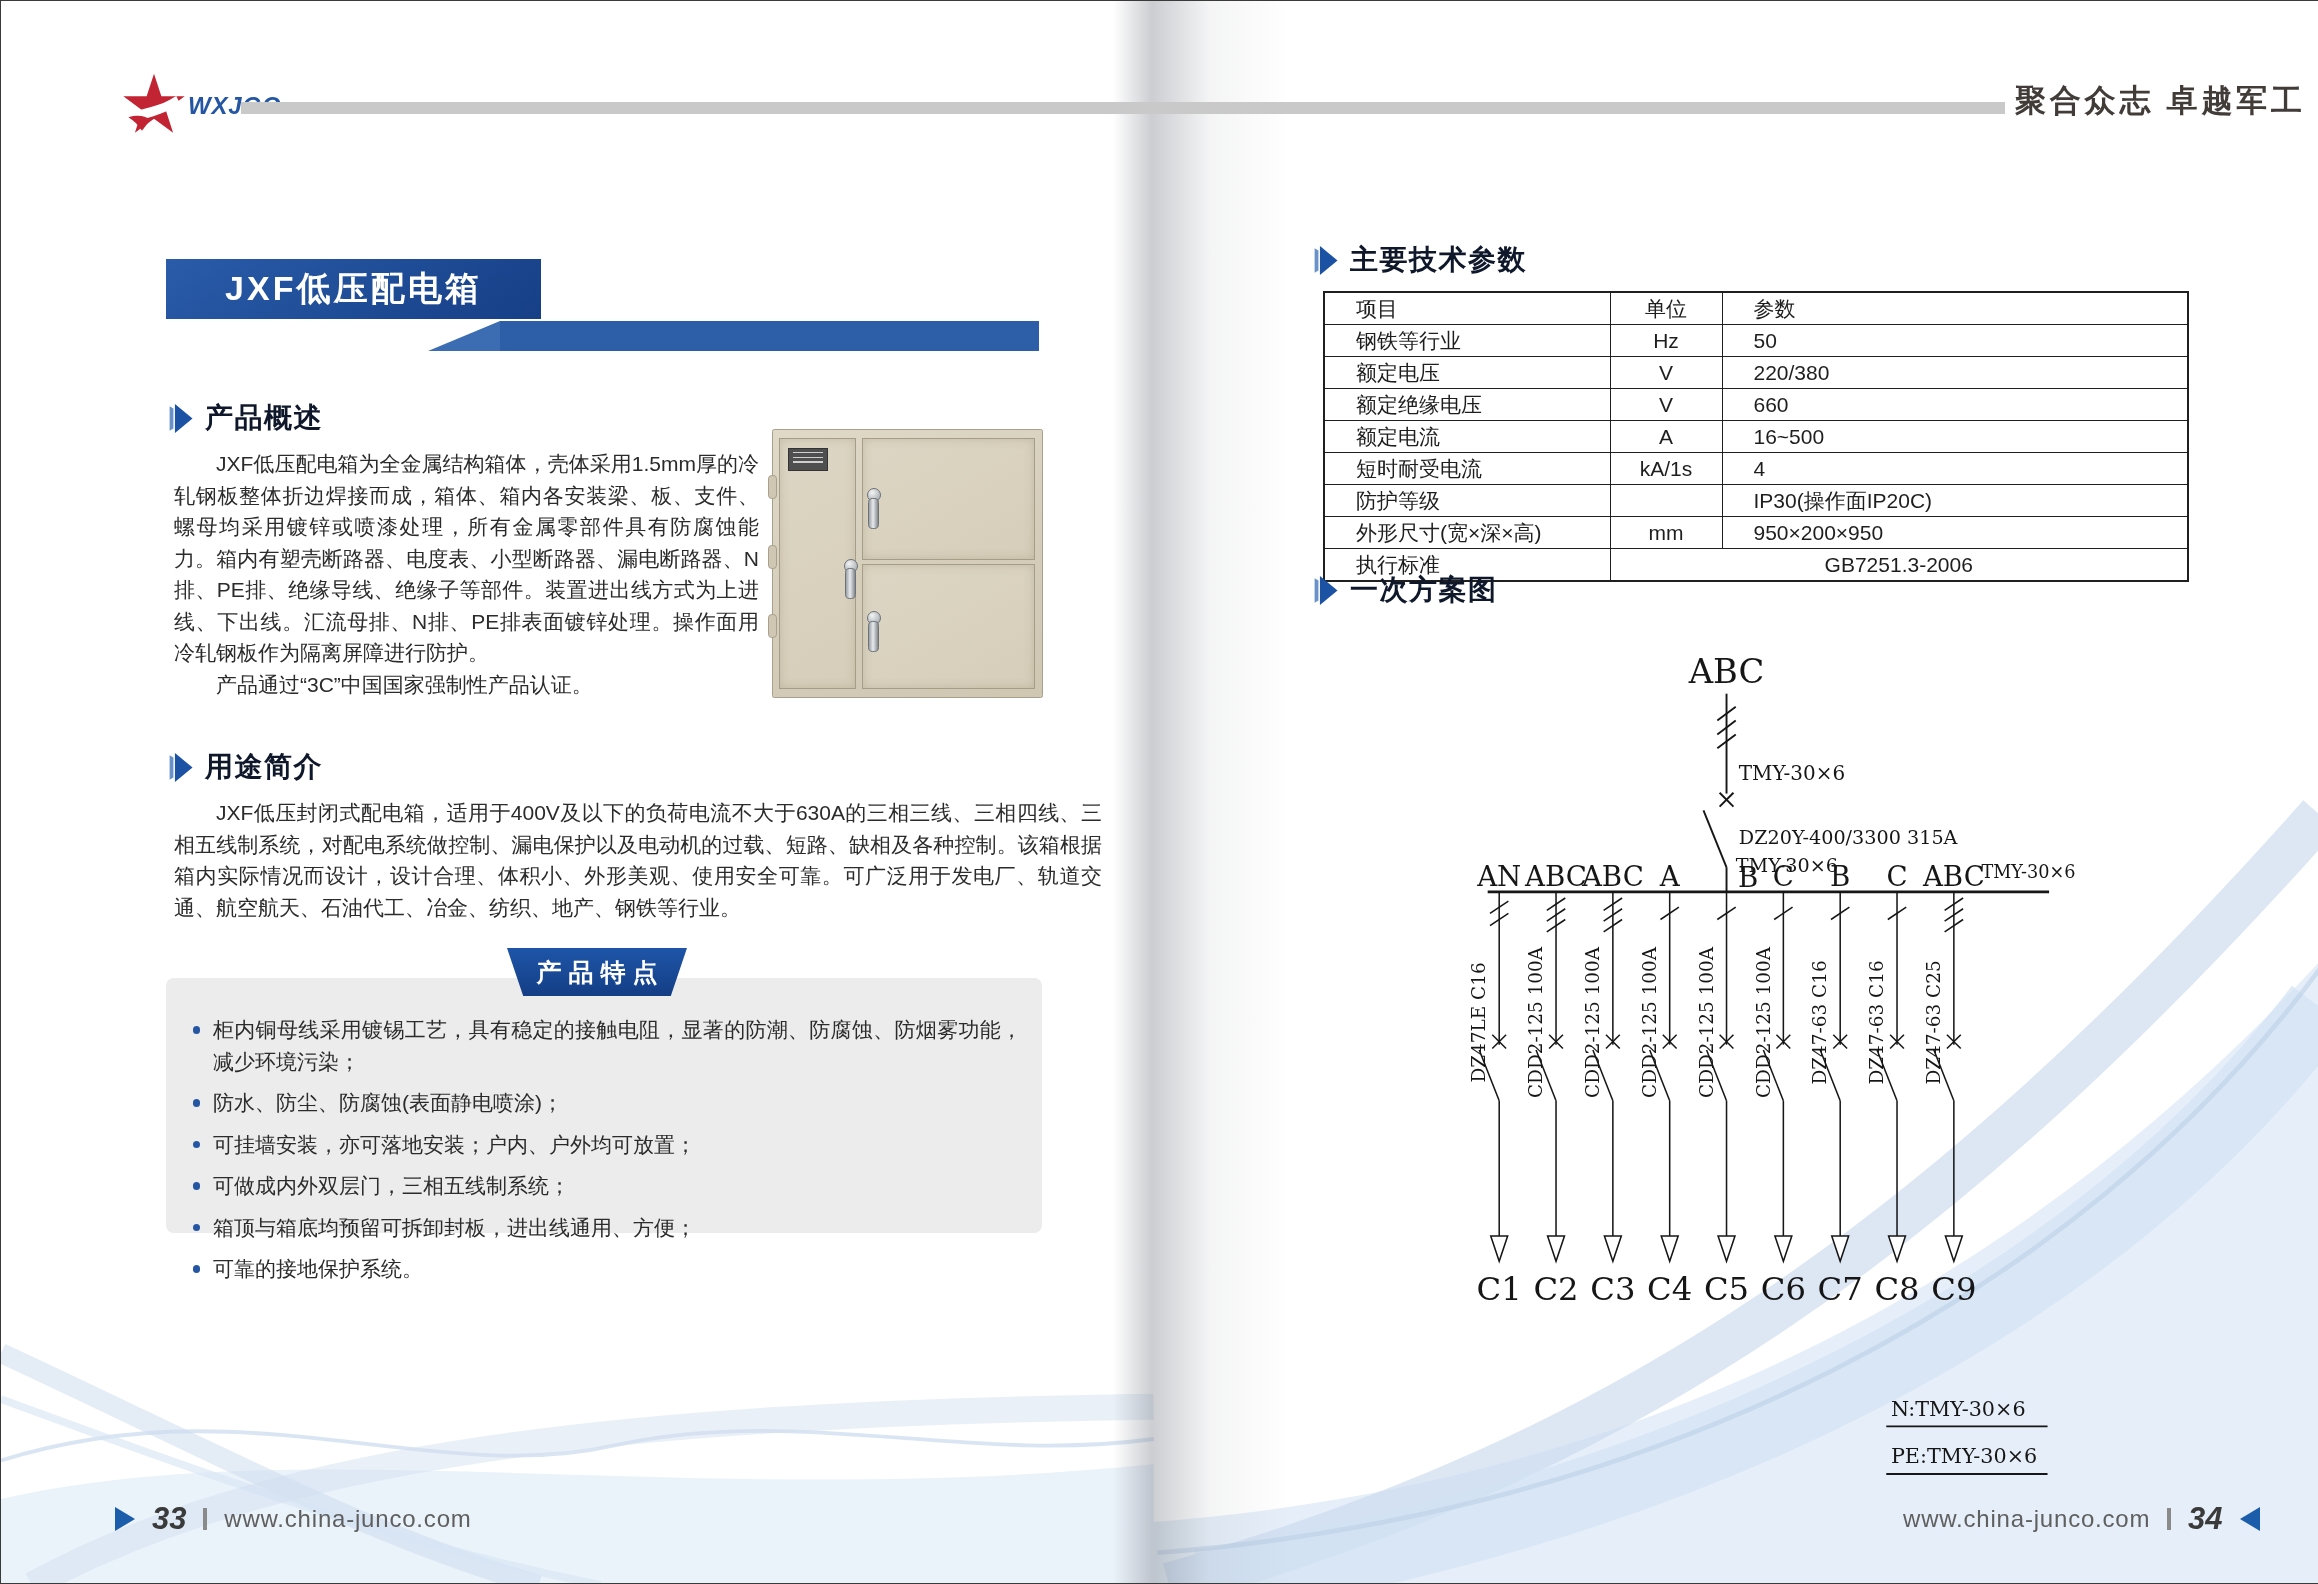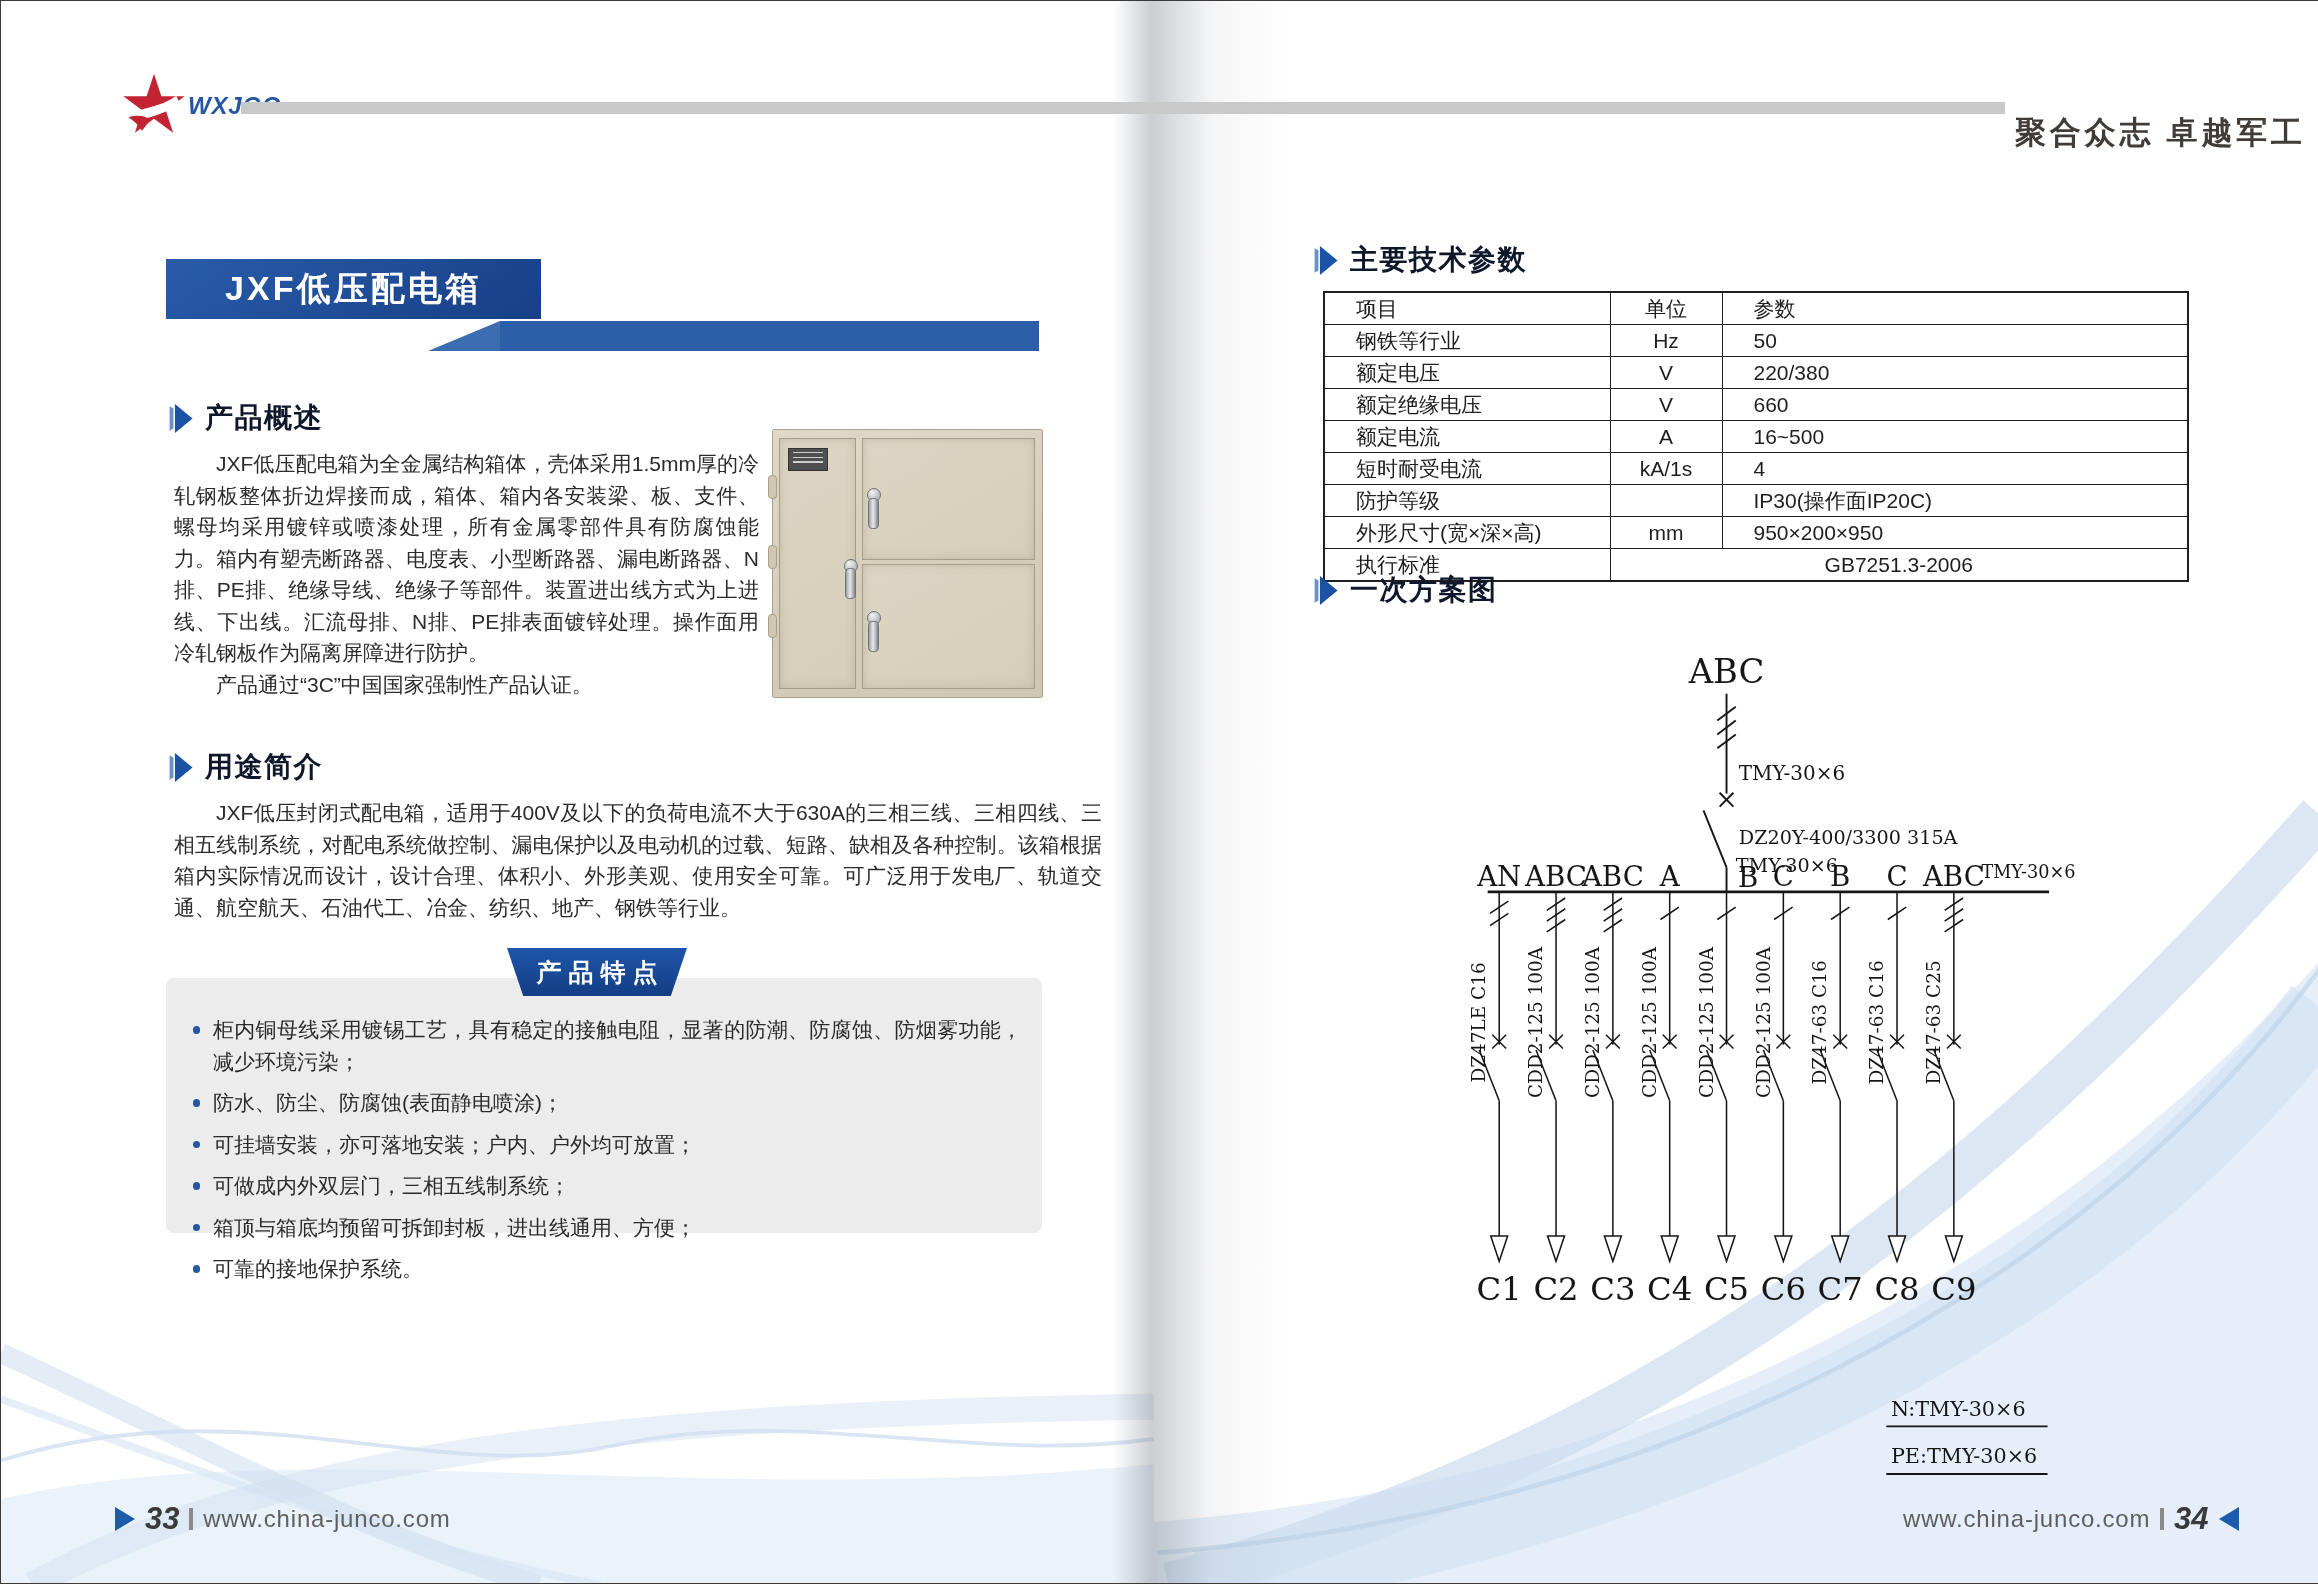--- a/index.html
+++ b/index.html
@@ -5,21 +5,21 @@
   html,body{margin:0;padding:0;background:#888;}
   .canvas{
     position:relative;width:2319px;height:1584px;background:#ffffff;
     border:1.5px solid #3a3a3a;box-sizing:border-box;overflow:hidden;
     font-family:"Liberation Sans",sans-serif;color:#262626;
   }
   .abs{position:absolute;}
   
   .logo-text{font-style:italic;font-weight:bold;font-size:24px;color:#2456a4;letter-spacing:0.8px;}
   .header-rule{background:#c9c9c9;height:11.5px;}
-  .slogan{font-size:31px;font-weight:700;color:#423c39;letter-spacing:3.8px;white-space:nowrap;margin-top:32px;}
+  .slogan{font-size:31px;font-weight:700;color:#423c39;letter-spacing:3.8px;white-space:nowrap;}
   
   .title-box{background:linear-gradient(145deg,#2a5caa,#163f86);width:375px;height:60px;
     display:flex;align-items:center;justify-content:center;}
   .title-box span{color:#fff;font-size:34px;font-weight:bold;letter-spacing:3.1px;}
   .title-ribbon{background:#2d5fa9;width:539px;height:30px;}
   .title-fold{width:0;height:0;border-bottom:30px solid #3c6cb2;border-left:72px solid transparent;}
   
   .sec-head{display:flex;align-items:center;gap:12.3px;}
   .sec-head .txt{font-size:28px;font-weight:bold;color:#0f172a;letter-spacing:1.5px;white-space:nowrap;}
   
@@ -49,21 +49,21 @@
   .cab .door{position:absolute;border:1.5px solid #a69d89;background:linear-gradient(150deg,#ddd6c4,#d6ceba);
     box-shadow:inset 0 0 9.2px rgba(120,110,85,.25);}
   .cab .plate{position:absolute;background:#4f4f4f;border:0.8px solid #333;}
   .cab .plate i{display:block;height:1.5px;background:#cfcfcf;margin:3.1px 3.8px 0 3.8px;}
   .cab .handle{position:absolute;width:9.2px;height:29px;border-radius:4.6px;
     background:linear-gradient(90deg,#9aa0a6,#e8eaec 45%,#84898f);border:0.8px solid #6d7277;}
   .cab .knob{position:absolute;width:12.3px;height:12.3px;border-radius:50%;
     background:radial-gradient(circle at 35% 30%,#f2f3f4,#9aa0a6);border:0.8px solid #6d7277;}
   .cab .hinge{position:absolute;width:7.7px;height:21.5px;background:#cfc7b4;border:0.8px solid #a89f8c;border-radius:3.8px;}
   
-  .foot{display:flex;align-items:center;gap:10px;}
+  .foot{display:flex;align-items:center;gap:17px;}
   .foot .num{font-size:31px;font-weight:bold;font-style:italic;color:#3a3a3a;}
   .foot .sep{width:3.8px;height:21.5px;background:#8a8a8a;}
   .foot .site{font-size:24px;color:#5f5f5f;letter-spacing:0.8px;}
   .tri-r{width:0;height:0;border-left:20px solid #1b5cab;border-top:12.3px solid transparent;border-bottom:12.3px solid transparent;}
   .tri-l{width:0;height:0;border-right:20px solid #1b5cab;border-top:12.3px solid transparent;border-bottom:12.3px solid transparent;}
 </style>
 </head>
 <body>
 
 <div class="canvas">

